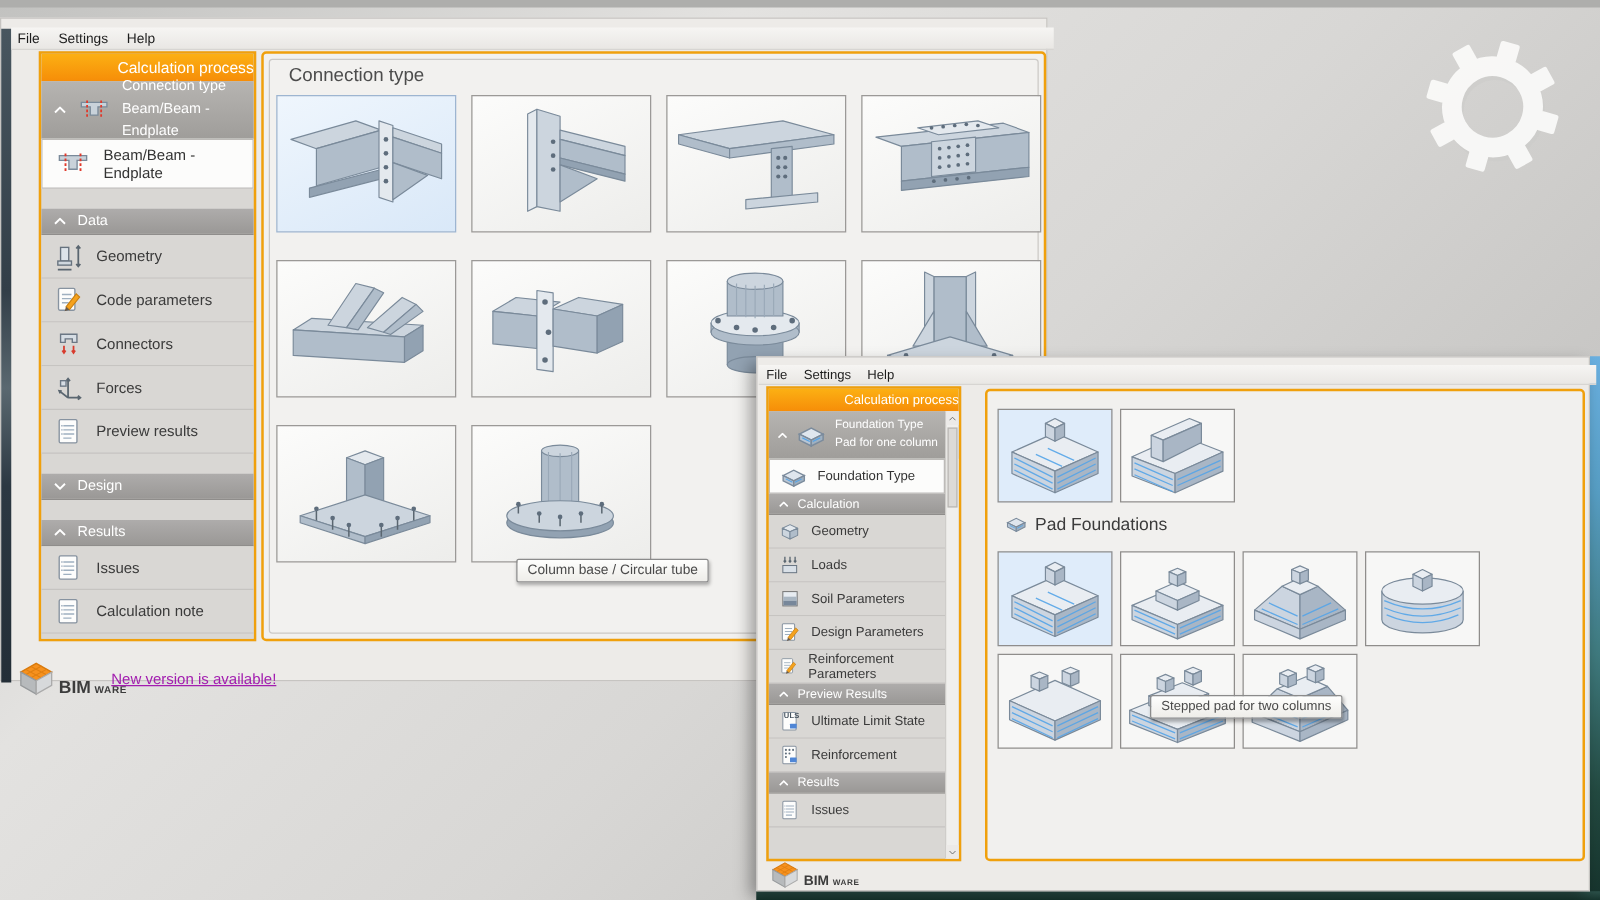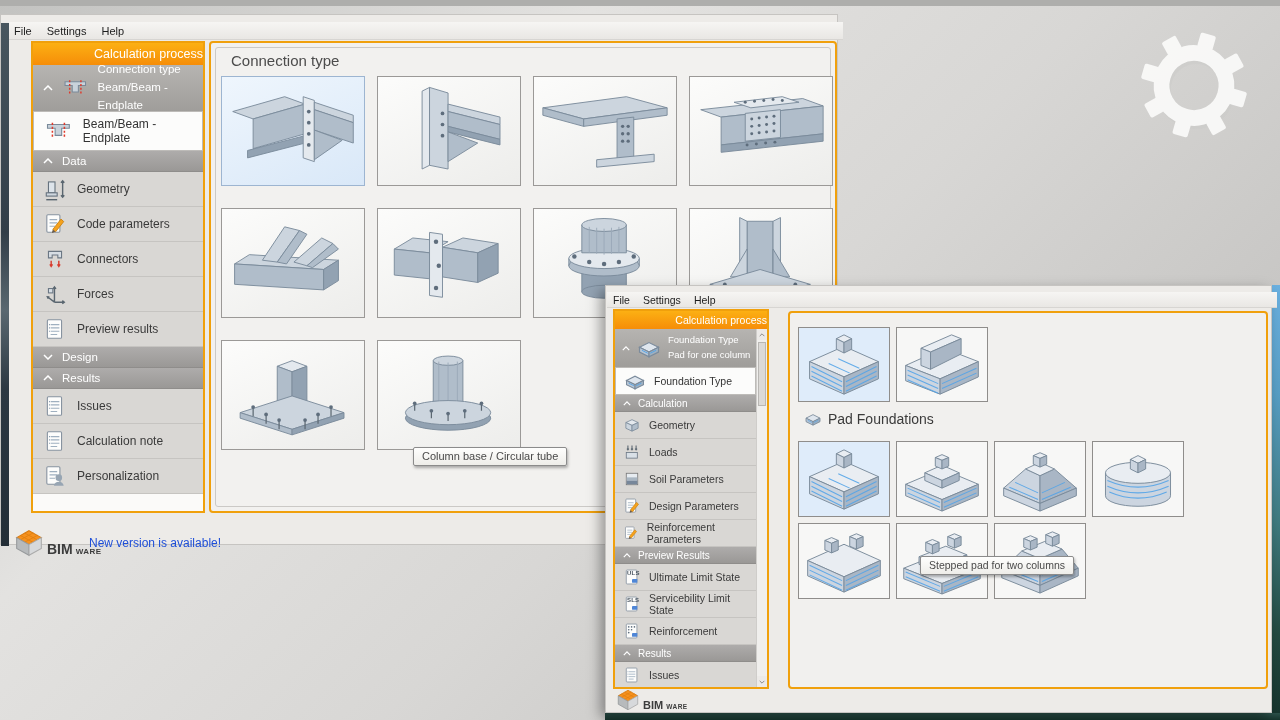--- a/index.html
+++ b/index.html
@@ -33,21 +33,21 @@
   .sb-item.sel{background:#fcfcfb;border:1px solid #bdbbb8;color:#333;}
   .sb-fill{background:#fbfaf9;flex:1 1 auto;}
   .chev{width:10px;height:6px;stroke:#fff;fill:none;stroke-width:1.5;flex:0 0 auto;}
   .two{display:flex;flex-direction:column;line-height:1.55;}
   
   .sb-back{left:30px;top:26px;width:174px;height:472px;}
   .sb-back .sb-header{height:22px;font-size:12.5px;}
   .sb-back .sb-group{height:46px;font-size:11.5px;padding-left:10px;gap:9px;}
   .sb-back .sb-item{height:34px;font-size:12px;padding-left:10px;gap:10px;}
   .sb-back .sb-item.sel{height:38px;}
-  .sb-back .sb-sec{height:20px;font-size:11.5px;padding-left:10px;gap:9px;}
+  .sb-back .sb-sec{height:20px;font-size:11.5px;padding-left:10px;gap:9px;margin-top:16px;}
   
   .sb-front{left:7px;top:23px;width:156px;height:380px;}
   .sb-front .sb-header{height:18px;font-size:10.5px;}
   .sb-front .sb-group{height:38px;font-size:9.5px;padding-left:7px;gap:7px;}
   .sb-front .sb-item{height:27px;font-size:10.5px;padding-left:8px;gap:8px;width:141px;box-sizing:border-box;}
   .sb-front .sb-item.sel{height:28px;}
   .sb-front .sb-sec{height:17px;font-size:10px;padding-left:8px;gap:7px;width:141px;box-sizing:border-box;}
   .sb-front .chev{width:8px;height:5px;}
   .icwrap{position:relative;display:inline-flex;flex:0 0 auto;}
   .badge{position:absolute;left:4px;top:2px;font-size:6px;font-weight:bold;color:#46525e;letter-spacing:.2px;}
@@ -69,21 +69,21 @@
   .tip-back{left:202px;top:404px;font-size:11px;}
   .tip-front{left:130px;top:243px;font-size:10.5px;}
   
   .brand{position:absolute;display:flex;align-items:flex-end;gap:3px;}
   .brand-back{left:13px;top:512px;height:30px;}
   .brand-front{left:10px;top:401px;height:24px;}
   .bim{font-weight:bold;color:#3c3c3c;}
   .brand-back .bim{font-size:14px;}  .brand-front .bim{font-size:11px;}
   .ware{font-weight:bold;color:#3c3c3c;letter-spacing:.5px;}
   .brand-back .ware{font-size:8px;padding-bottom:1px;} .brand-front .ware{font-size:6.5px;padding-bottom:1px;}
-  .updlink{position:absolute;left:88px;top:521px;font-size:12px;color:#1d4ed8;cursor:pointer;}
+  .updlink{position:absolute;left:88px;top:521px;font-size:12px;color:#a21caf;text-decoration:underline;cursor:pointer;}
   
   .vsb{position:absolute;right:0;top:18px;bottom:0;width:11px;background:#f0efed;border-left:1px solid #cfcdca;box-sizing:border-box;}
   .vsb .arr{position:absolute;left:0;width:10px;height:11px;display:flex;align-items:center;justify-content:center;background:#eceae8;}
   .vsb .arr svg{width:6px;height:4px;stroke:#6e6e6e;fill:none;stroke-width:1.3;}
   .vsb .thumbar{position:absolute;left:1px;top:13px;width:8px;height:64px;background:#dcdad7;border:1px solid #b9b7b4;box-sizing:border-box;}
   
   svg .f0{fill:#e4e9ee} svg .f1{fill:#ccd5de} svg .f2{fill:#b0bdca} svg .f3{fill:#92a2b2}
   svg .sk{stroke:#7a8a9a;stroke-width:1;stroke-linejoin:round}
   svg .bt{fill:#5e6d7c}
   svg .pf0{fill:#e9edf2} svg .pf1{fill:#ccd5e0} svg .pf2{fill:#a9b6c5}
@@ -666,29 +666,20 @@
       <div class="sb-item">
         <span class="icwrap">
             <svg width="18" height="18" viewBox="0 0 22 22">
               <use href="#i-docbadge"></use>
             </svg>
             <b class="badge">ULS</b>
           </span>
         <span>Ultimate Limit State</span>
       </div>
       <div class="sb-item">
-        <span class="icwrap">
-            <svg width="18" height="18" viewBox="0 0 22 22">
-              <use href="#i-docbadge"></use>
-            </svg>
-            <b class="badge">SLS</b>
-          </span>
-        <span>Servicebility Limit State</span>
-      </div>
-      <div class="sb-item">
         <svg width="18" height="18" viewBox="0 0 22 22">
             <use href="#i-docdots"></use>
           </svg>
         <span>Reinforcement</span>
       </div>
       <div class="sb-sec">
         <svg class="chev">
             <use href="#ch-up"></use>
           </svg>
         <span>Results</span>

